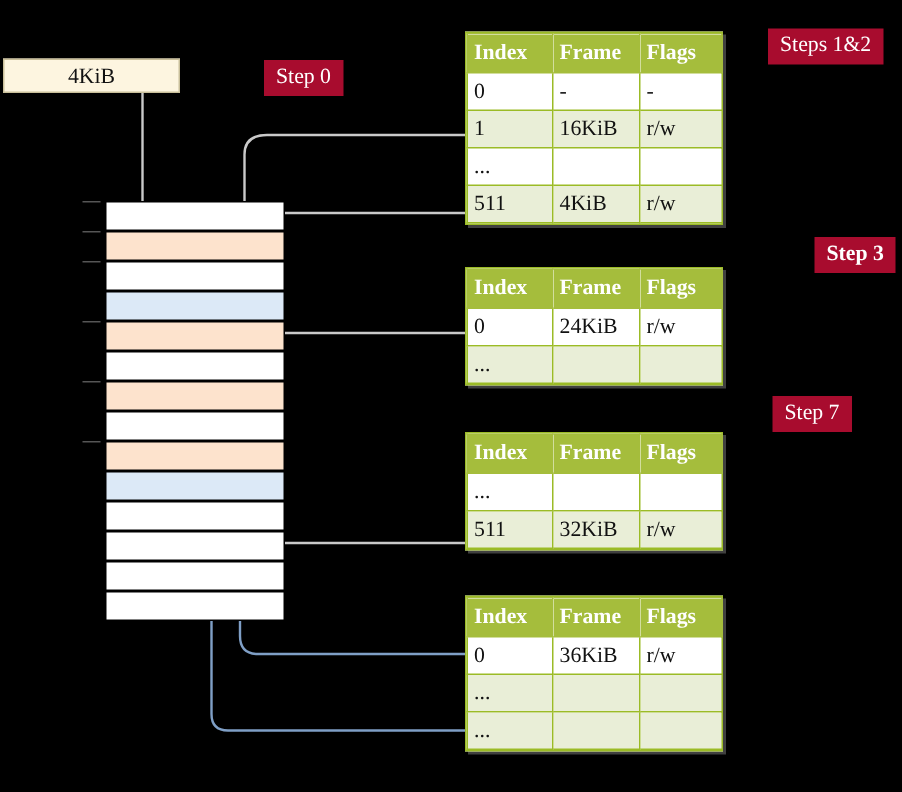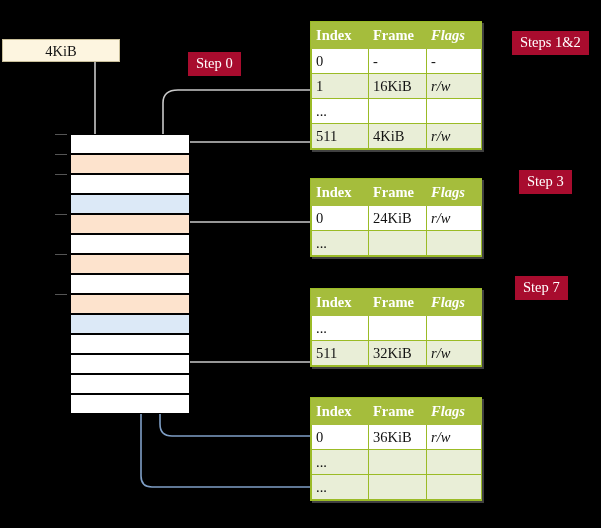--- a/index.html
+++ b/index.html
@@ -10,21 +10,20 @@
   .step-badge{
     position:absolute;
     background:#a80c2e;
     color:#ffffff;
     font-family:"Liberation Serif","DejaVu Serif",serif;
     font-size:14.5px;
     line-height:1;
     padding:4px 8px 5px 8px;
     white-space:nowrap;
     box-shadow:1px 1px 0 rgba(0,0,0,.55);
-    margin-top:12px;
   }
 
   
   .page-box{
     position:absolute;
     background:#fdf5e0;
     border:1px solid #c9bf9a;
     color:#111;
     font-size:14.5px;
     text-align:center;
@@ -72,21 +71,21 @@
     color:#ffffff;
     font-weight:bold;
     border-color:#a5bd3c;
     height:26px;
   }
   .pt tr.odd td{background:#ffffff;}
   .pt tr.even td{background:#e9eed7;}
   .pt td.hl{background:#f8f7a8;}
   .c-index{width:57px;}
   .c-frame{width:58px;}
-  .c-flags{width:55px;font-style:italic;}
+  .c-flags{width:55px;}
 
   
   #wires{position:absolute;left:0;top:0;width:601px;height:528px;pointer-events:none;}
 </style>
 </head>
 <body>
 
 <svg id="wires" viewBox="0 0 601 528" xmlns="http://www.w3.org/2000/svg">
   <defs>
     <marker id="ag" markerWidth="9" markerHeight="9" refX="4" refY="7.5" orient="auto" markerUnits="userSpaceOnUse">
@@ -106,23 +105,23 @@
 
   <path d="M480,222 L190,222 Q176,222 176,234 L176,262" fill="none" stroke="#c9c9c9" stroke-width="1.6" marker-end="url(#ag)"></path>
 
   <path d="M480,362 L178,362 Q165,362 165,350 L165,305" fill="none" stroke="#c9c9c9" stroke-width="1.6" marker-end="url(#ag)"></path>
 
   <path d="M480,436 L172,436 Q160,436 160,424 L160,334" fill="none" stroke="#7f9fc6" stroke-width="1.6" marker-end="url(#ab)"></path>
 
   <path d="M480,487 L152,487 Q141,487 141,476 L141,216" fill="none" stroke="#7f9fc6" stroke-width="1.6" marker-end="url(#ab)"></path>
 </svg>
 
-<div class="step-badge" style="left:188px;top:40px;">Step 0</div>
+<div class="step-badge" style="left:176px;top:40px;">Step 0</div>
 <div class="step-badge" style="left:512px;top:19px;">Steps 1&amp;2</div>
-<div class="step-badge" style="left:519px;top:158px;">Step 3</div>
+<div class="step-badge" style="left:543px;top:158px;font-weight:bold;">Step 3</div>
 <div class="step-badge" style="left:515px;top:264px;">Step 7</div>
 
 <div class="page-box" style="left:2px;top:39px;width:118px;height:23px;">4KiB</div>
 
 <div class="mem-stack">
     <div class="mem-row" style="top: 0px;"></div>
     <div class="tick" style="top: 0px;"></div>
     <div class="mem-row orange" style="top: 20px;"></div>
     <div class="tick" style="top: 20px;"></div>
     <div class="mem-row" style="top: 40px;"></div>

